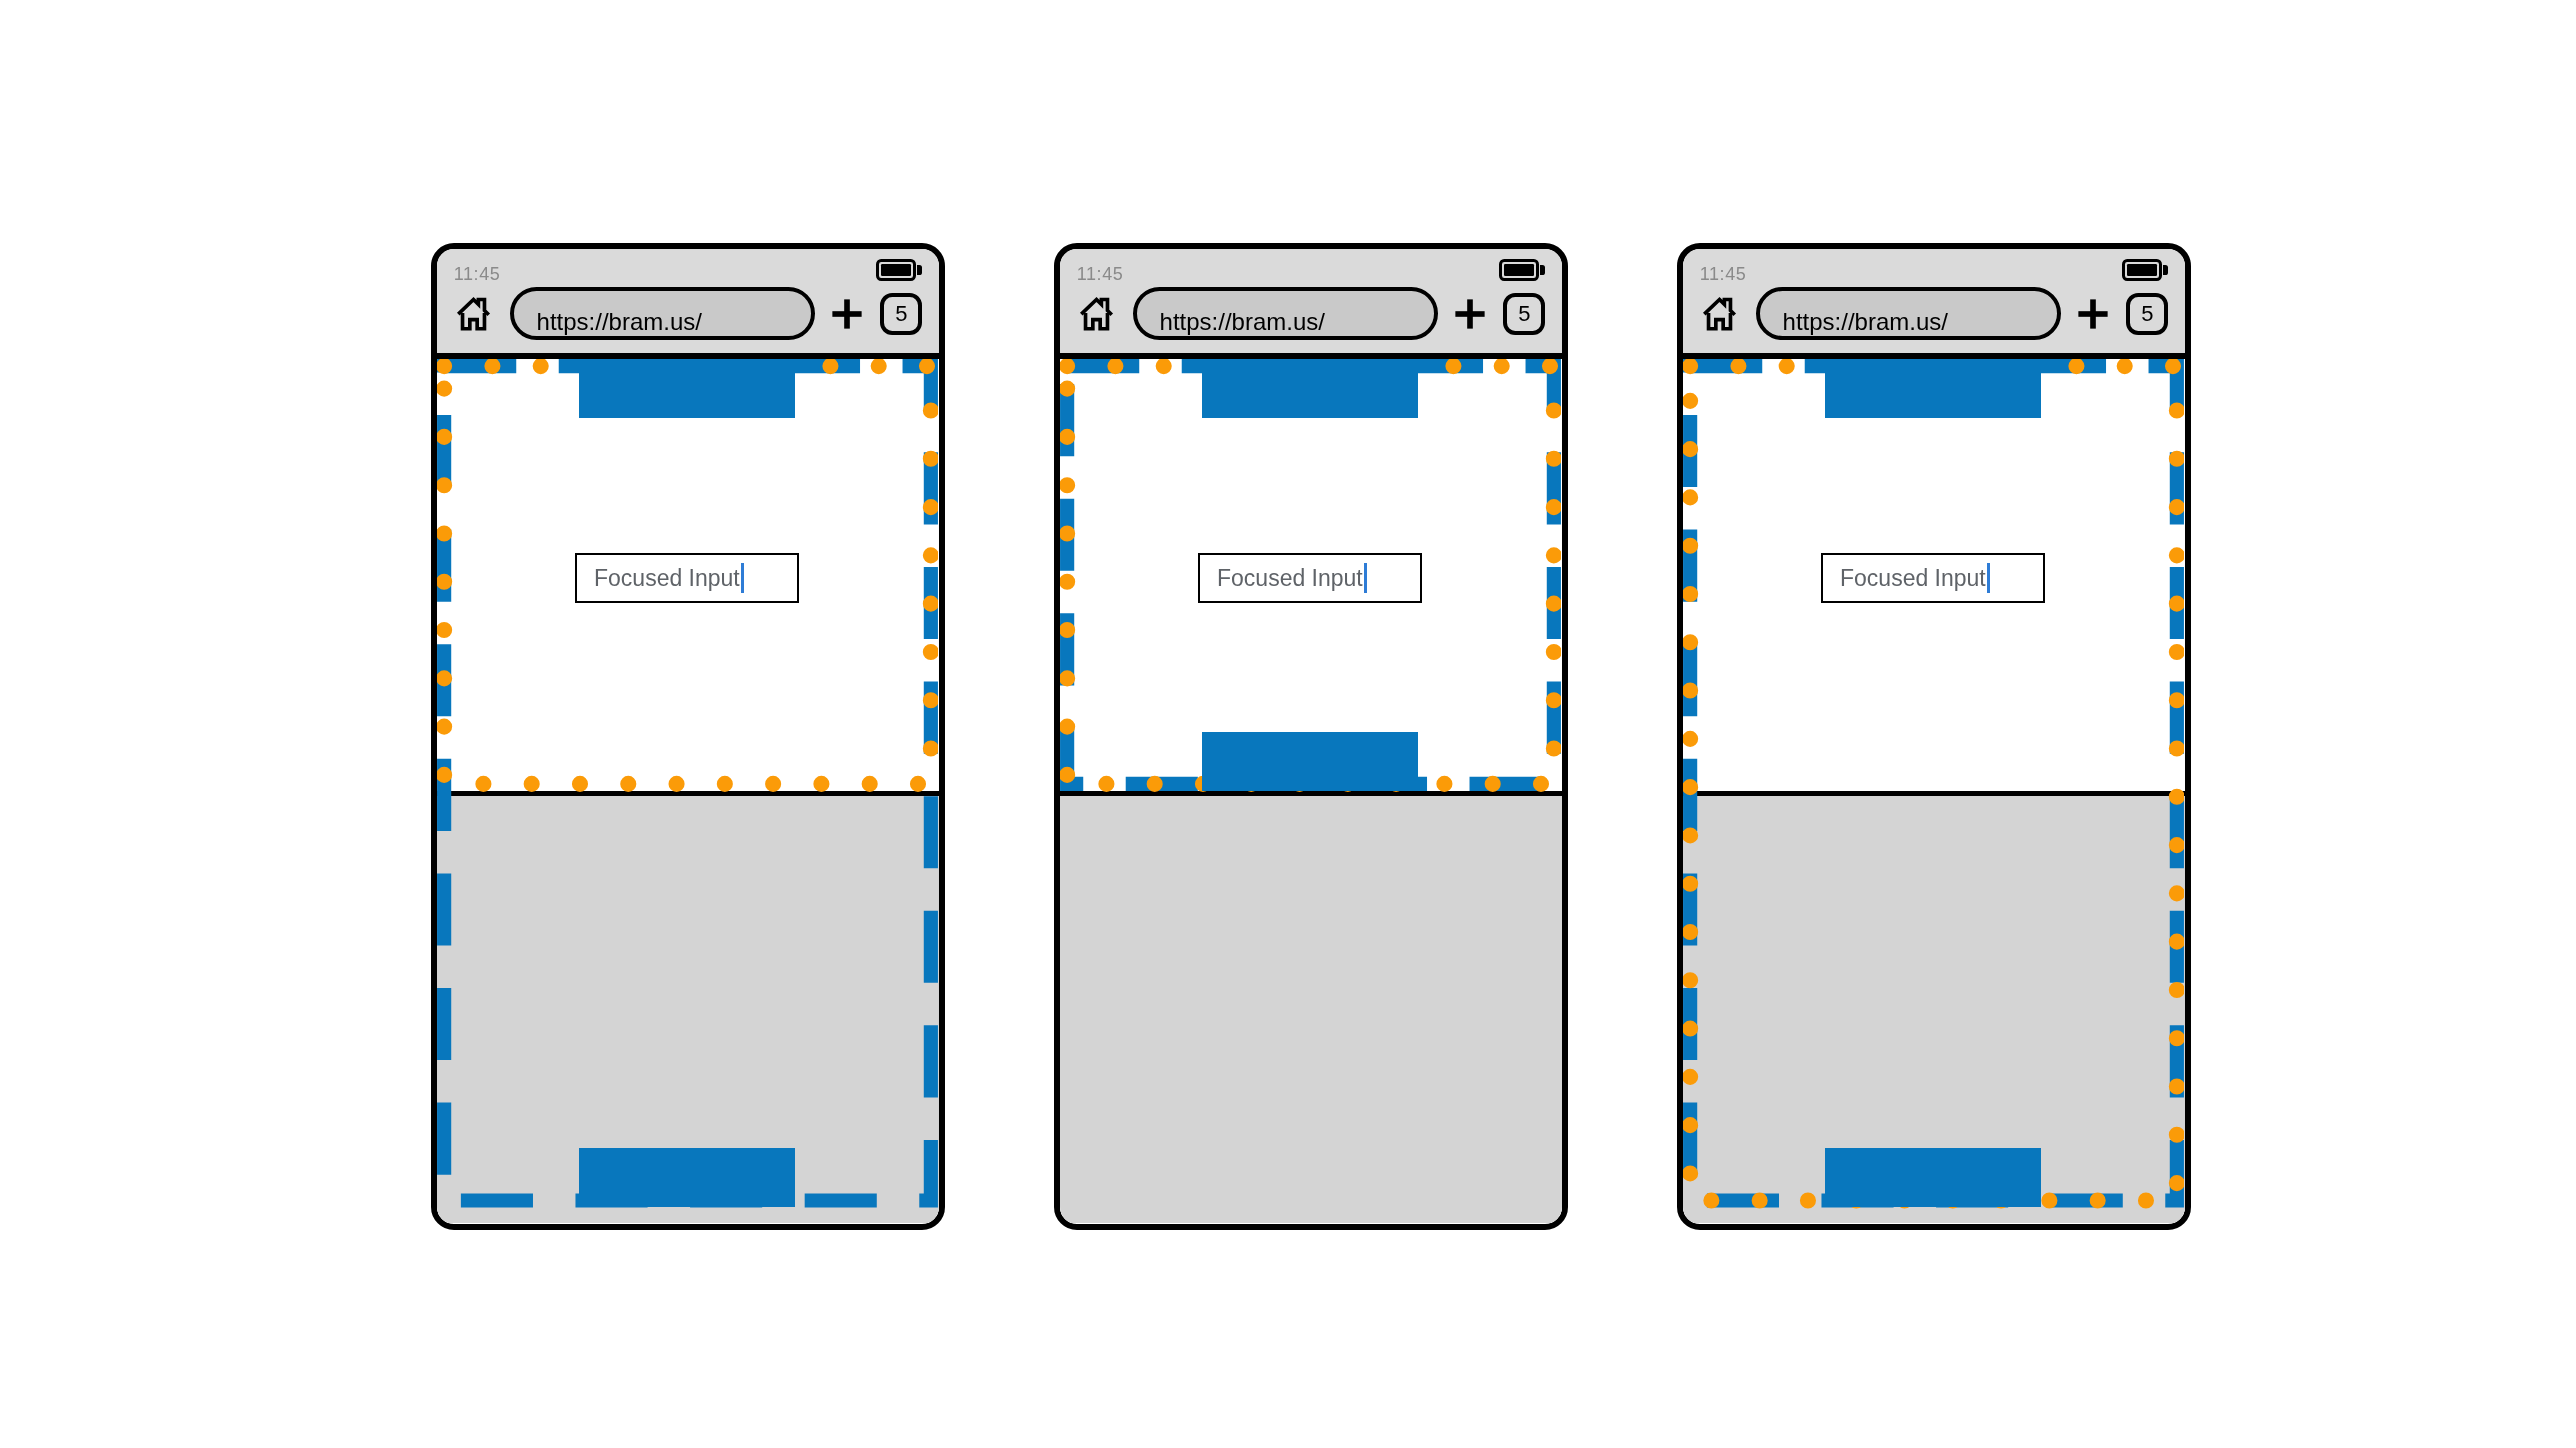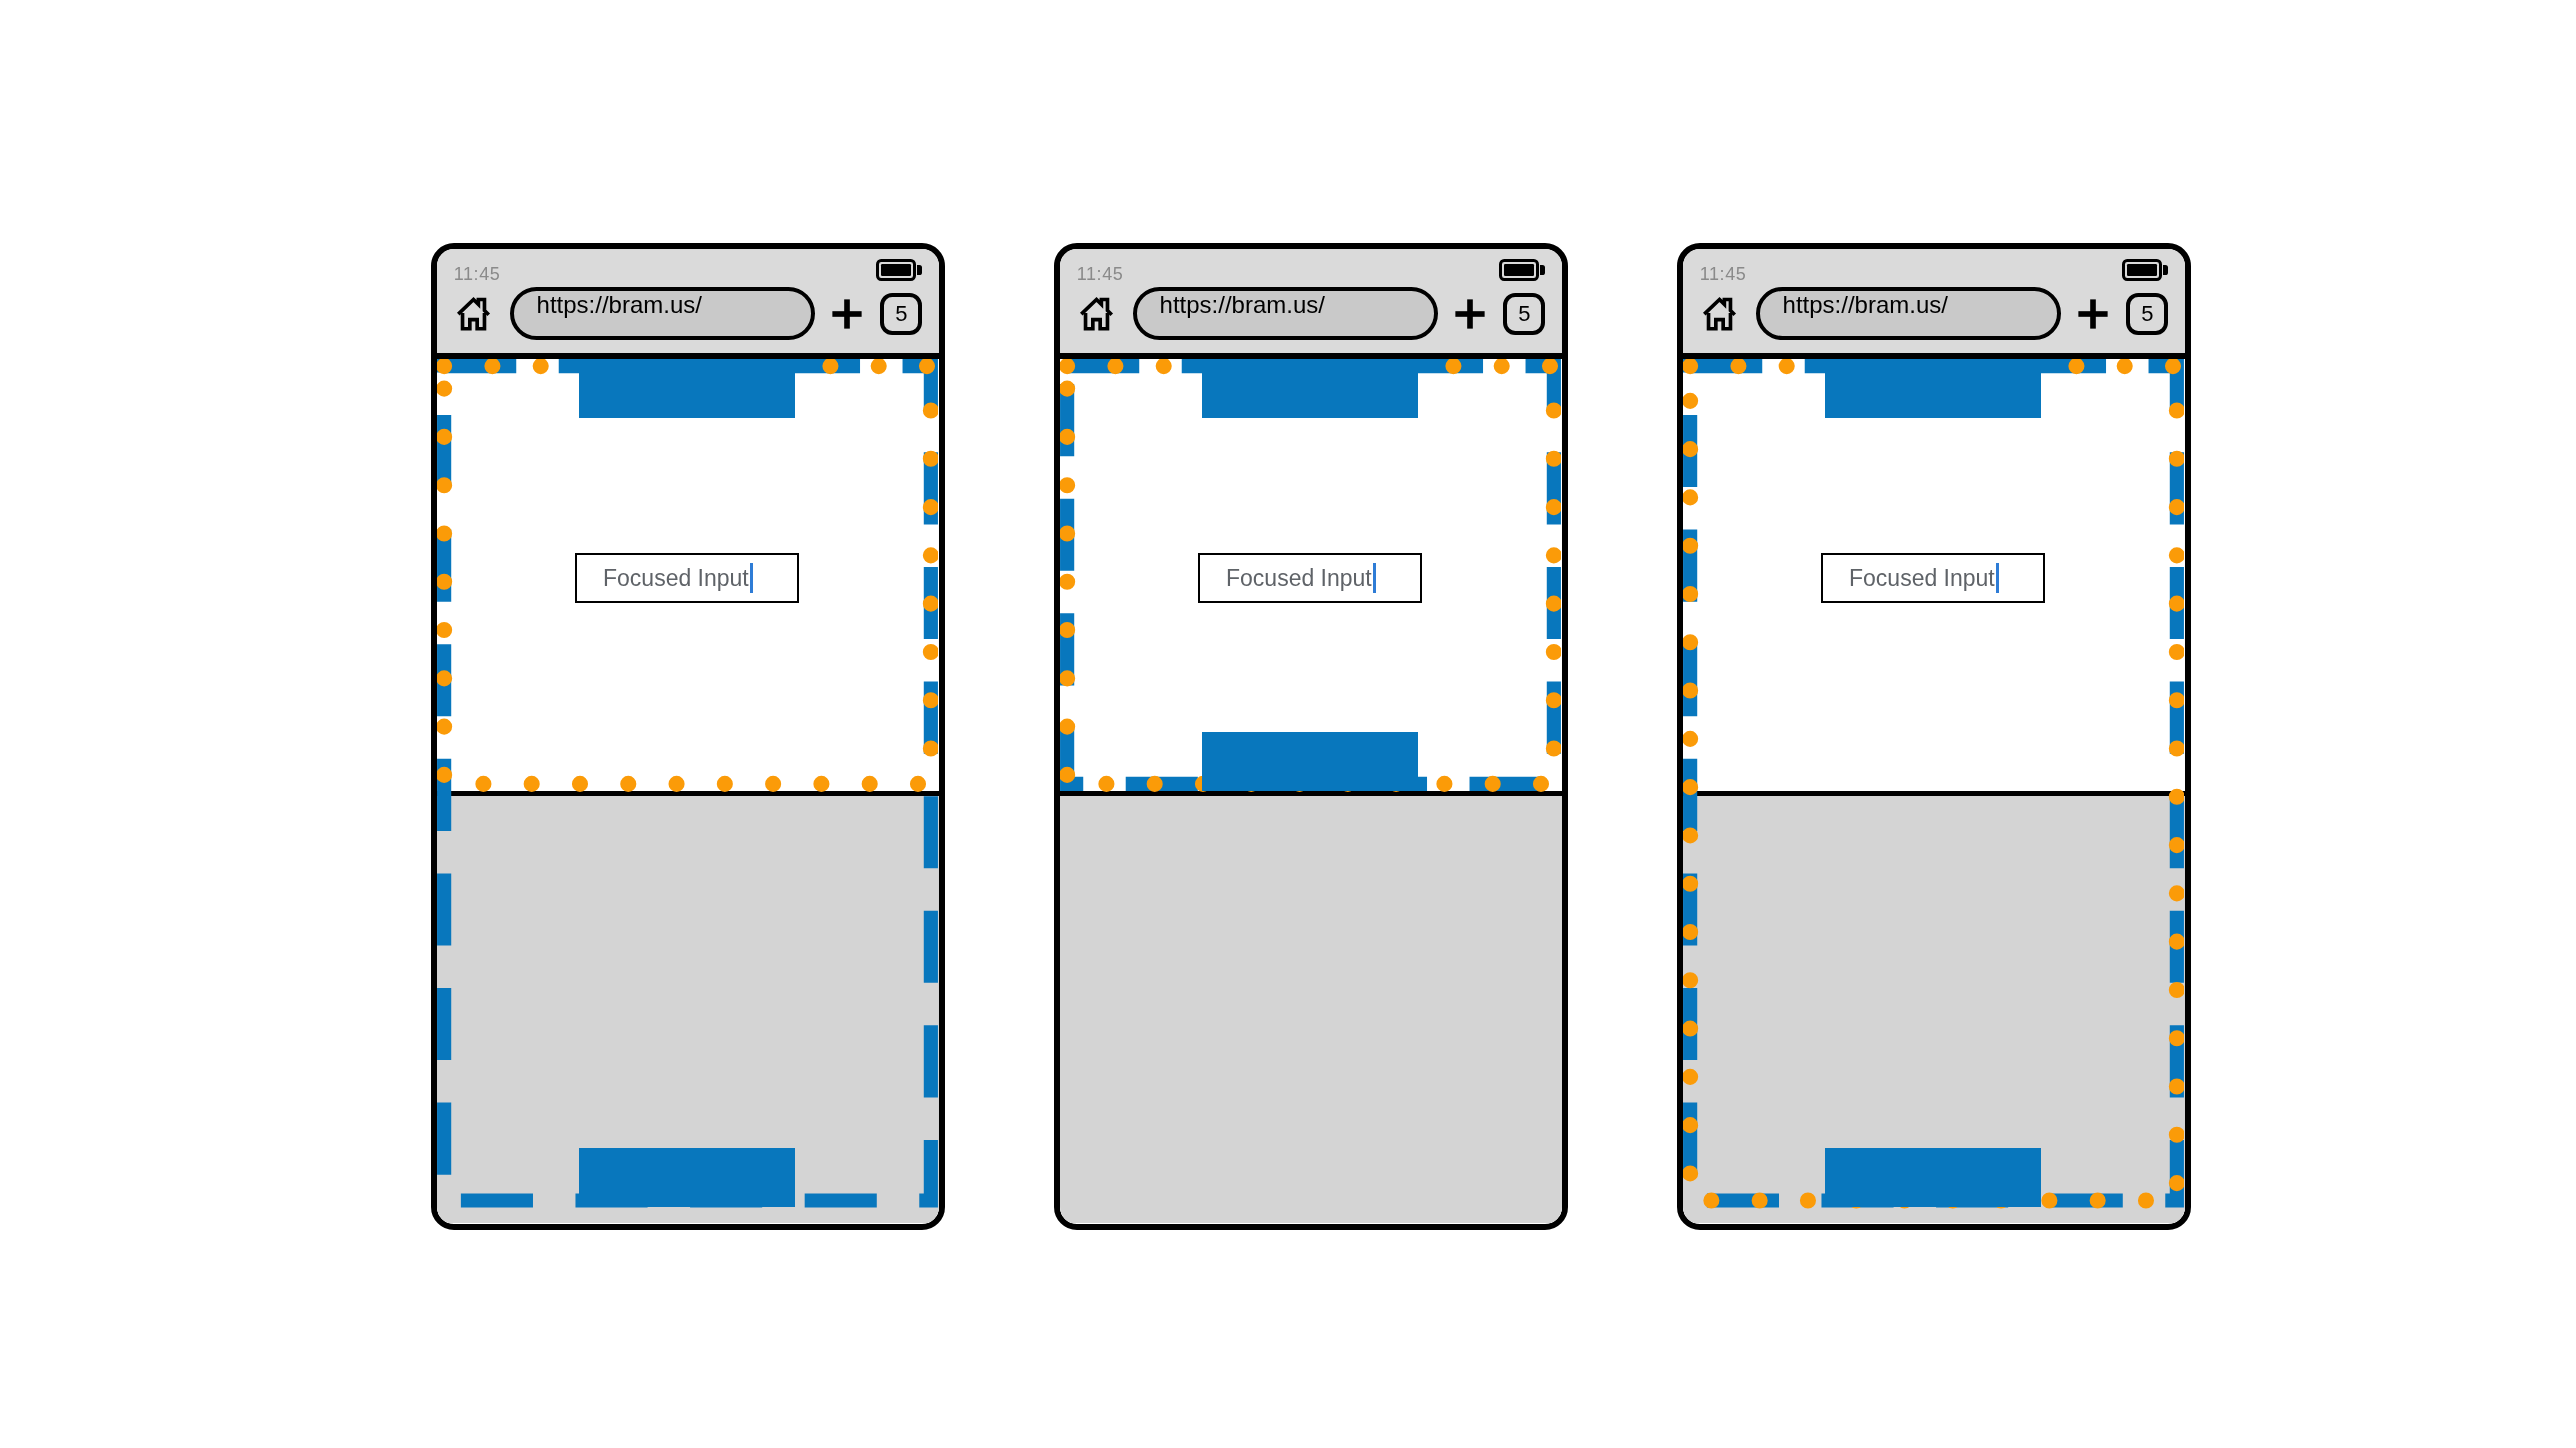--- a/index.html
+++ b/index.html
@@ -47,21 +47,21 @@
   .bat-nub{width:5.2px;height:10.3px;background:#000;border-radius:0 2.6px 2.6px 0;margin-left:1.3px;}
 
   .nav-row{flex:1;display:flex;align-items:center;padding-bottom:9px;}
   .home-icon{flex:0 0 auto;margin-right:3.9px;}
   .url-bar{
     box-sizing:border-box;
     flex:1;height:53px;
     margin:0 13px;
     background:var(--pill-gray,#c9c9c9);
     border:4.5px solid #000;border-radius:28px;
-    display:flex;align-items:flex-start;
+    display:flex;align-items:flex-end;
     padding-left:23px;
     font-size:24px;color:#000;
     white-space:nowrap;overflow:hidden;
   }
   .newtab-icon{flex:0 0 auto;margin:0 6.4px 0 1.3px;}
   .tab-btn{
     box-sizing:border-box;
     width:42px;height:42px;
     border:4.5px solid #000;border-radius:12.2px;
     display:flex;align-items:center;justify-content:center;
@@ -90,21 +90,21 @@
   }
   .header-block{top:0;}
 
   .page-input{
     position:absolute;left:138px;top:194px;
     box-sizing:border-box;
     width:224px;height:50px;
     border:2.6px solid #000;
     background:#fff;
     display:flex;align-items:center;
-    padding-left:26px;
+    padding-left:17px;
     font-size:23px;color:var(--input-text,#5f6368);
     white-space:nowrap;
   }
   .caret{flex:0 0 auto;width:2.6px;height:30px;background:var(--caret-blue,#2e7cd6);margin-left:1.3px;}
 
   .variant-label{
     margin-top:54px;
     text-align:center;
     font-family:"DejaVu Sans Mono",monospace;
     font-size:40px;

